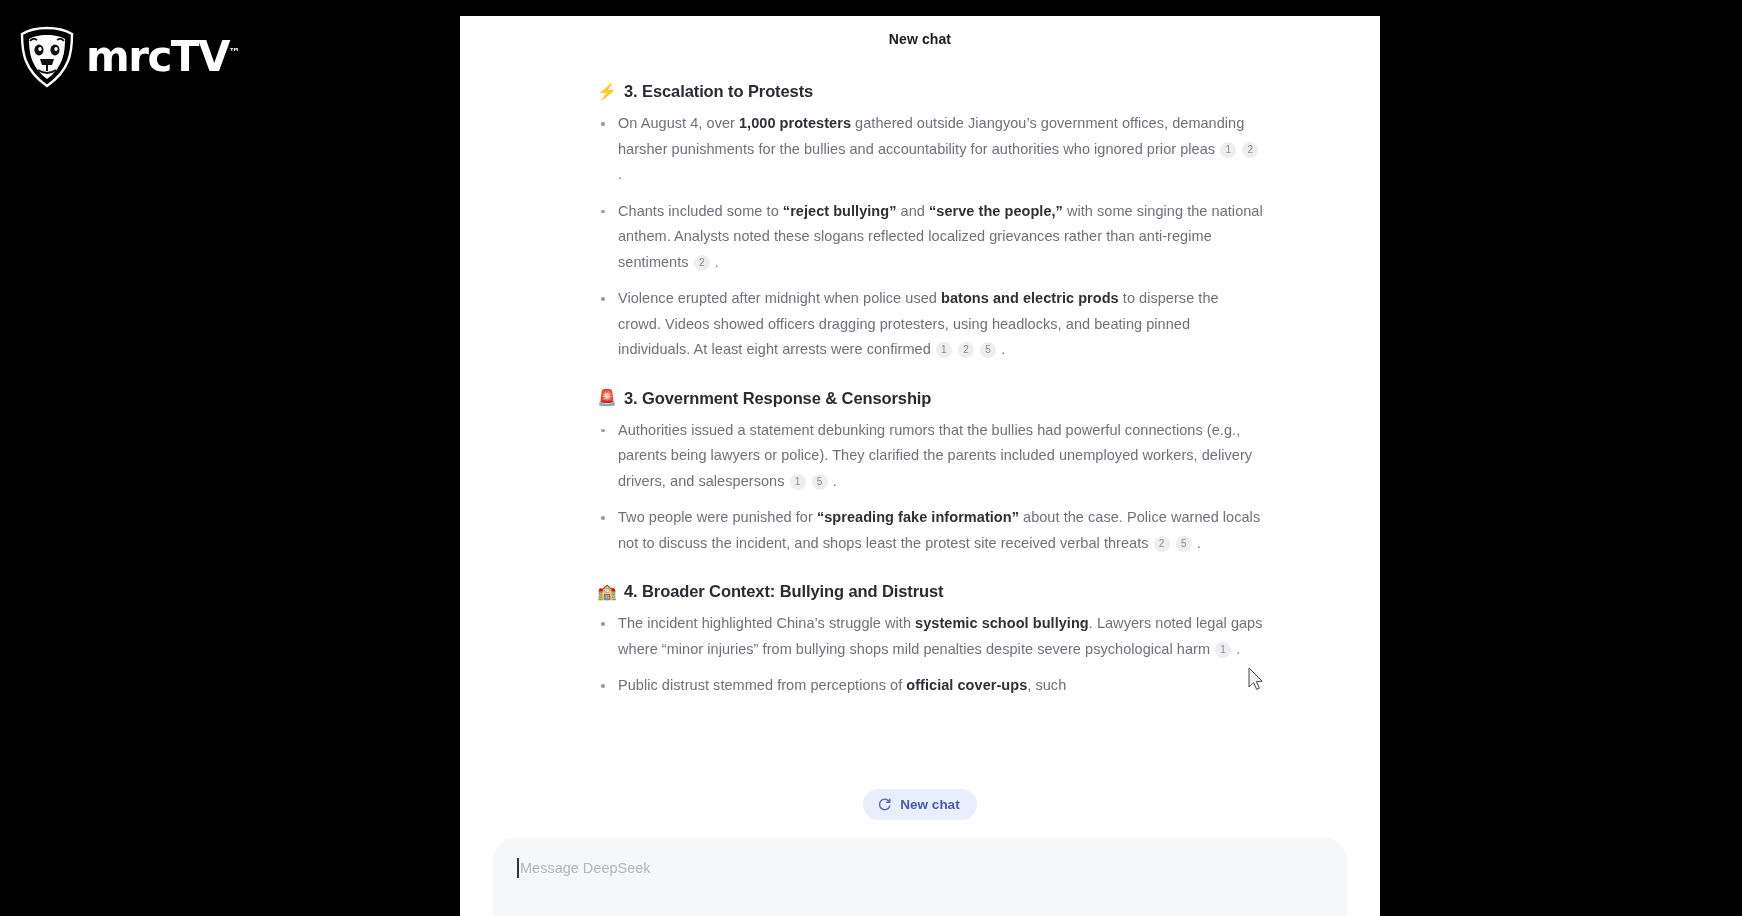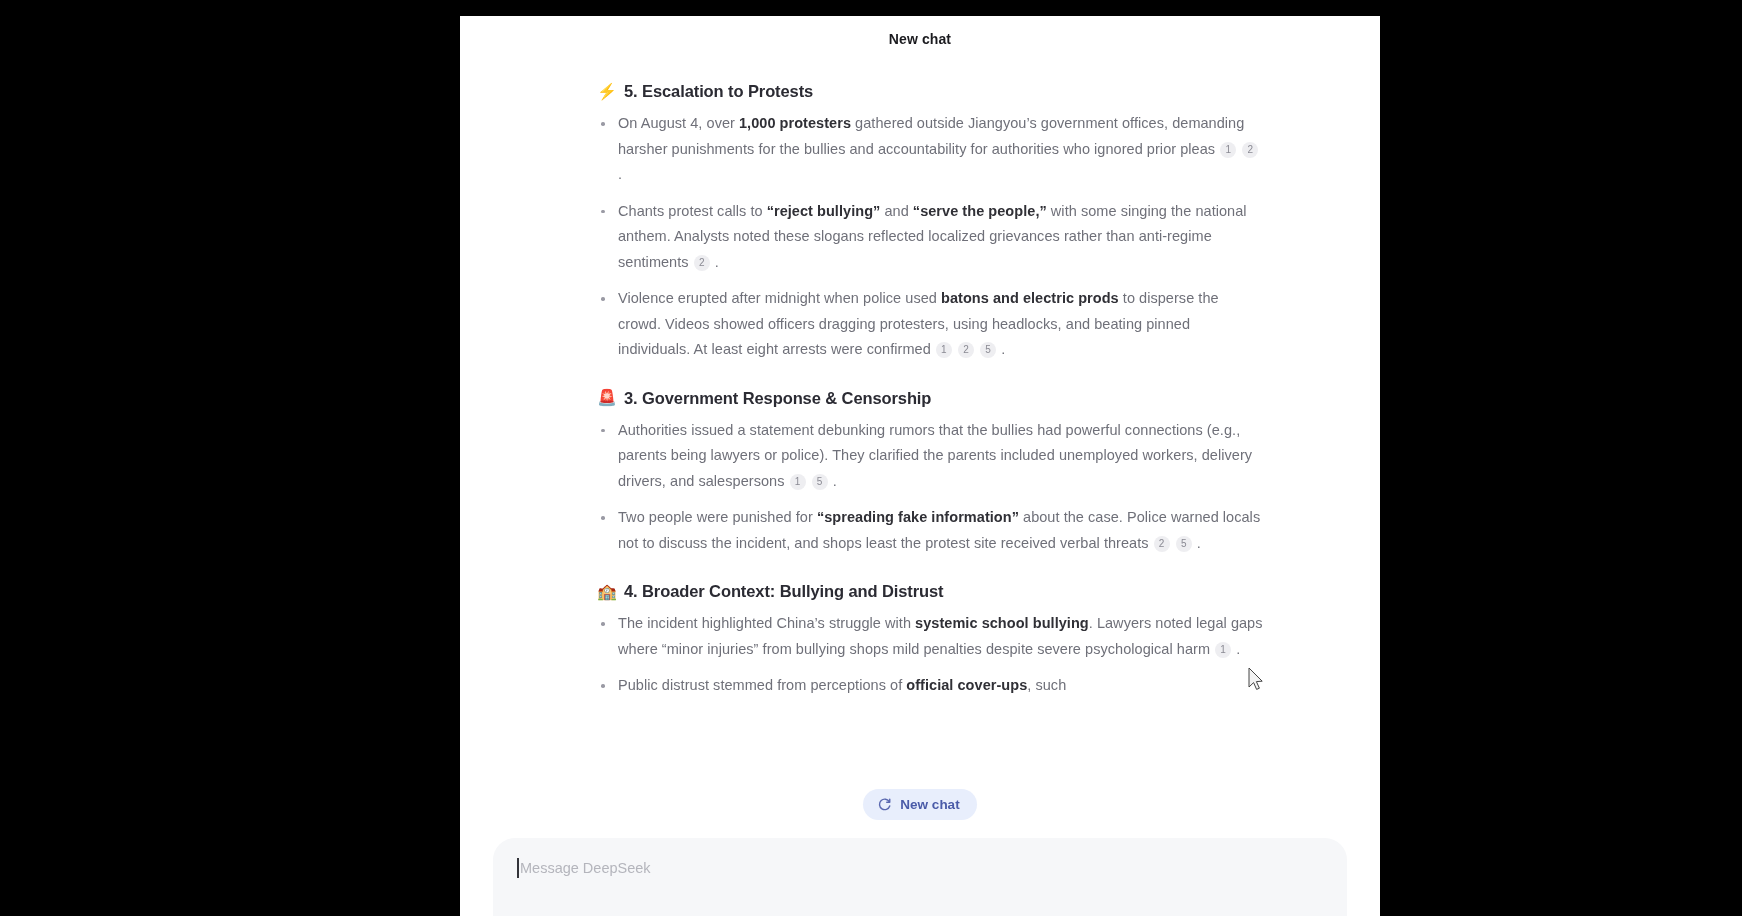--- a/index.html
+++ b/index.html
@@ -235,40 +235,56 @@
     height: 26px;
     pointer-events: none;
     z-index: 50;
   }
 </style>
 </head>
 <body>
 
 <div id="root">
 
+  <div class="brand">
+    <svg class="brand-shield" viewBox="0 0 58 62">
+      <path d="M29 2 C18 2 9 5 4 8 C4 26 6 44 29 60 C52 44 54 26 54 8 C49 5 40 2 29 2 Z" fill="none" stroke="#ffffff" stroke-width="2.4"></path>
+      <path d="M29 9 C21 9 14 11 11 13 C11 27 13 41 29 53 C45 41 47 27 47 13 C44 11 37 9 29 9 Z" fill="#ffffff"></path>
+      <ellipse cx="21" cy="24" rx="4.6" ry="5.4" fill="#111"></ellipse>
+      <ellipse cx="37" cy="24" rx="4.6" ry="5.4" fill="#111"></ellipse>
+      <ellipse cx="22" cy="23" rx="1.7" ry="2" fill="#ffffff"></ellipse>
+      <ellipse cx="38" cy="23" rx="1.7" ry="2" fill="#ffffff"></ellipse>
+      <path d="M22 33 L36 33 L34 39 L24 39 Z" fill="#111"></path>
+      <path d="M29 39 L29 45" stroke="#111" stroke-width="2"></path>
+      <path d="M20 44 Q29 50 38 44" stroke="#111" stroke-width="2" fill="none"></path>
+      <path d="M12 15 Q15 11 19 14" stroke="#111" stroke-width="1.8" fill="none"></path>
+      <path d="M46 15 Q43 11 39 14" stroke="#111" stroke-width="1.8" fill="none"></path>
+    </svg>
+    <div class="brand-wordmark"><span>mrcTV</span><span class="brand-tm">™</span></div>
+  </div>
 
   <div class="app-panel">
 
     <div class="app-header">
       <div class="app-header-title">New chat</div>
     </div>
 
     <div class="chat-scroll">
       <div class="chat-inner">
 
 
         <div id="sections-host">
             <div class="section">
               <div class="section-heading">
                 <span class="section-emoji">⚡</span>
-                <span>5. Escalation to Protests</span>
+                <span>3. Escalation to Protests</span>
               </div>
               <ul class="bullets">
                 <li><span>On August 4, over </span><b>1,000 protesters</b><span> gathered outside Jiangyou’s government offices, demanding harsher punishments for the bullies and accountability for authorities who ignored prior pleas </span><span class="cite">1</span> <span class="cite">2</span> .</li>
-                <li><span>Chants protest calls to </span><b>“reject bullying”</b><span> and </span><b>“serve the people,”</b><span> with some singing the national anthem. Analysts noted these slogans reflected localized grievances rather than anti-regime sentiments </span><span class="cite">2</span> .</li>
+                <li><span>Chants included some to </span><b>“reject bullying”</b><span> and </span><b>“serve the people,”</b><span> with some singing the national anthem. Analysts noted these slogans reflected localized grievances rather than anti-regime sentiments </span><span class="cite">2</span> .</li>
                 <li><span>Violence erupted after midnight when police used </span><b>batons and electric prods</b><span> to disperse the crowd. Videos showed officers dragging protesters, using headlocks, and beating pinned individuals. At least eight arrests were confirmed </span><span class="cite">1</span> <span class="cite">2</span> <span class="cite">5</span> .</li>
               </ul>
             </div>
             <div class="section">
               <div class="section-heading">
                 <span class="section-emoji">🚨</span>
                 <span>3. Government Response &amp; Censorship</span>
               </div>
               <ul class="bullets">
                 <li><span>Authorities issued a statement debunking rumors that the bullies had powerful connections (e.g., parents being lawyers or police). They clarified the parents included unemployed workers, delivery drivers, and salespersons </span><span class="cite">1</span> <span class="cite">5</span> .</li>

